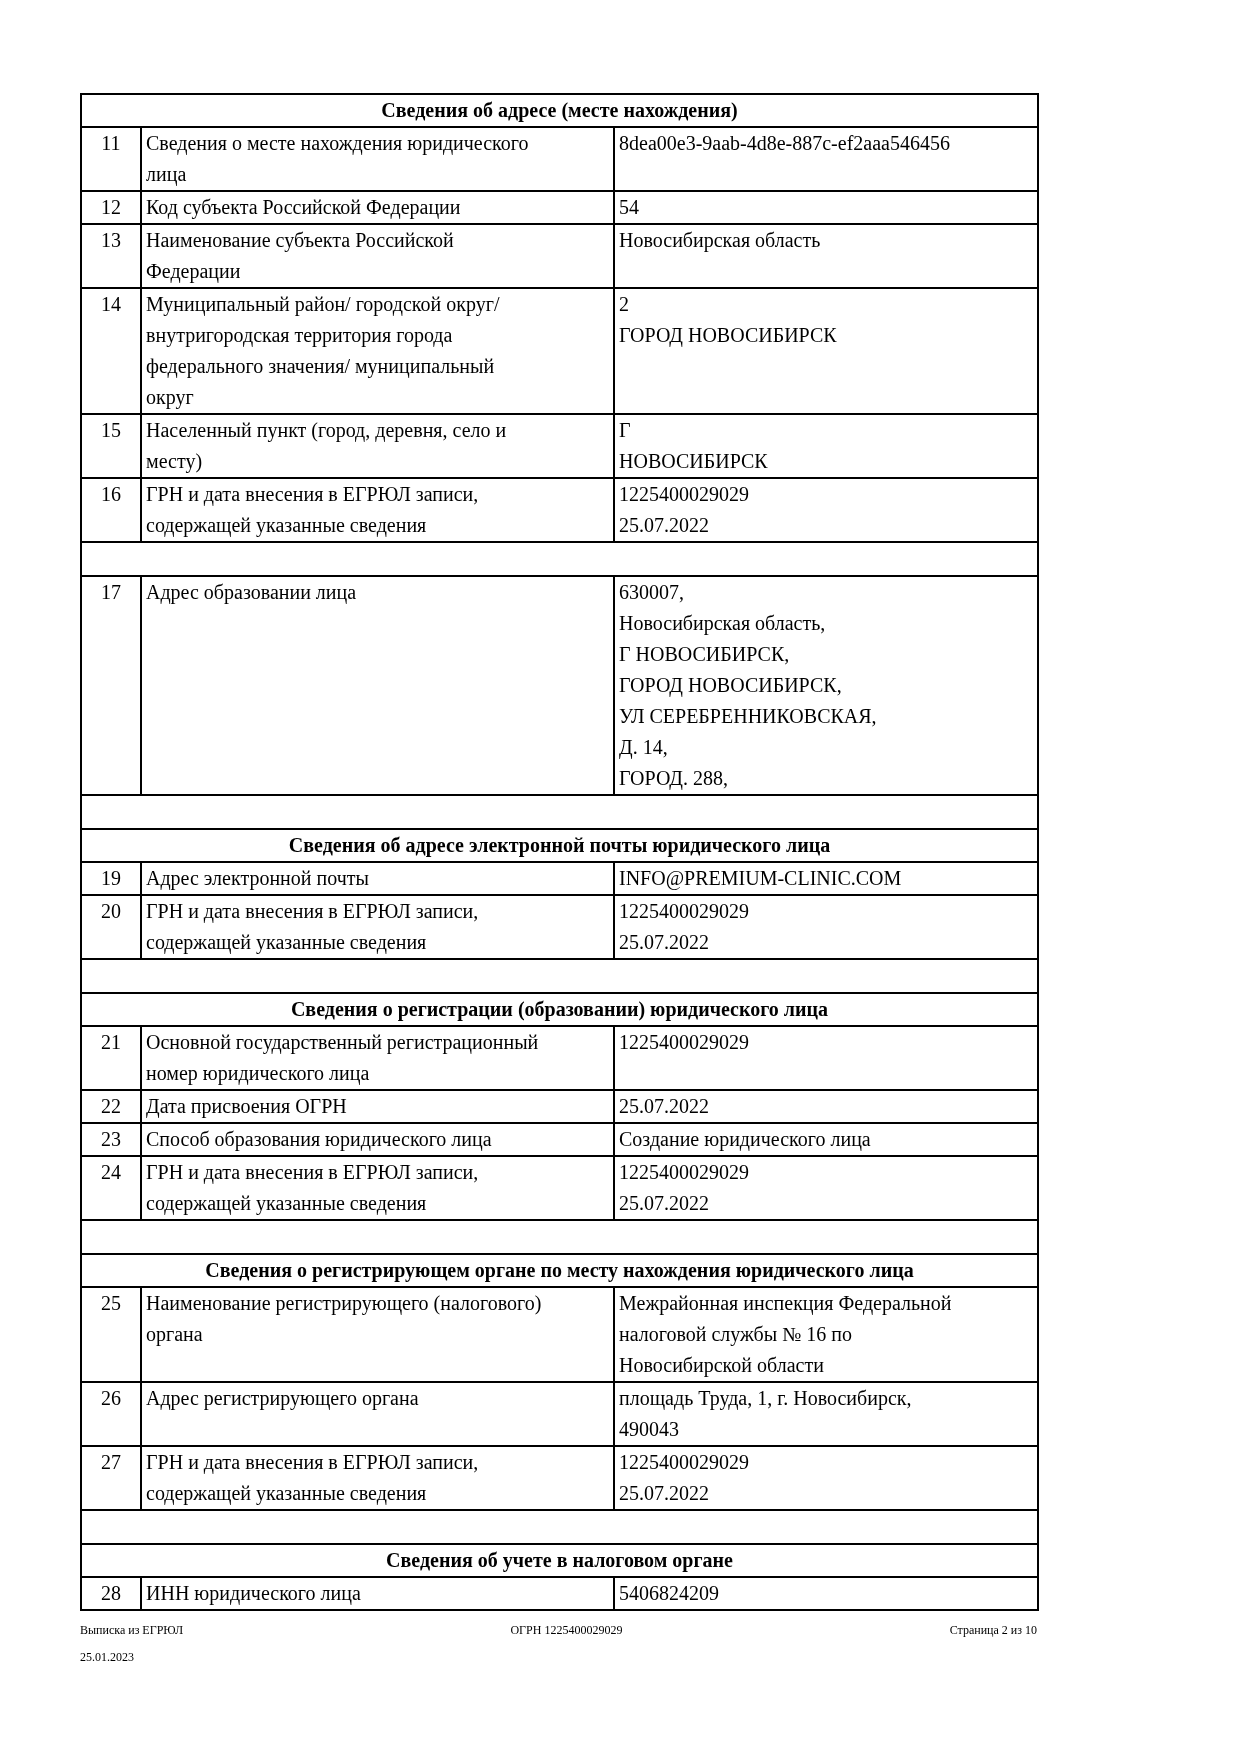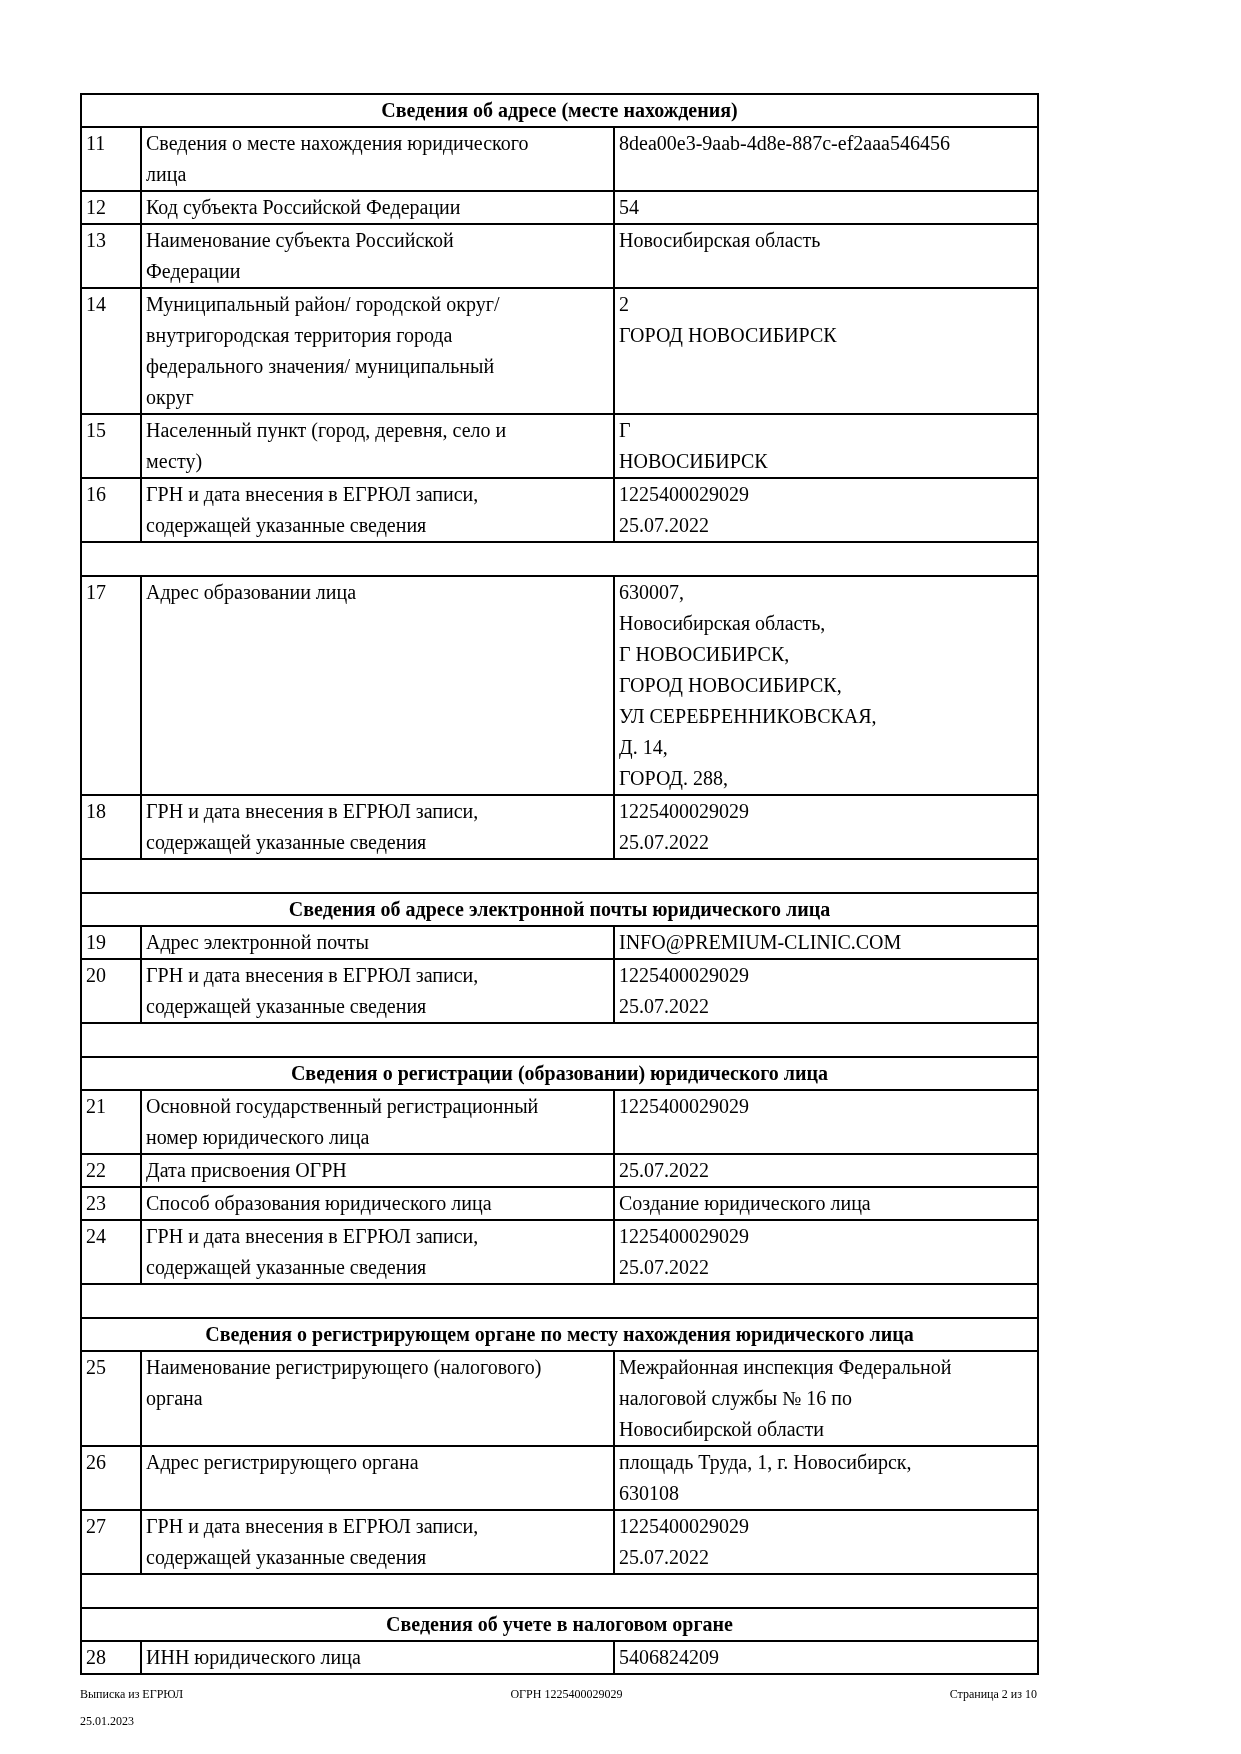--- a/index.html
+++ b/index.html
@@ -32,20 +32,21 @@
   table.egrul td {
     border: 2px solid #000000;
     vertical-align: top;
     font-size: 20px;
     line-height: 31px;
     padding: 0 4px;
     overflow: hidden;
     word-wrap: break-word;
   }
   td.num {
+    text-align: center;
     padding: 0;
     font-family: Liberation Serif, serif;
   }
   td.section-header {
     text-align: center;
     font-weight: bold;
     font-size: 20px;
   }
   td.spacer {
     height: 32px;
@@ -111,25 +112,20 @@
         </tr>
         <tr>
           <td colspan="3" class="spacer"></td>
         </tr>
         <tr>
           <td class="num">17</td>
           <td class="label"><span>Адрес образовании лица</span></td>
           <td class="value"><span>630007,</span><br><span>Новосибирская область,</span><br><span>Г НОВОСИБИРСК,</span><br><span>ГОРОД НОВОСИБИРСК,</span><br><span>УЛ СЕРЕБРЕННИКОВСКАЯ,</span><br><span>Д. 14,</span><br><span>ГОРОД. 288,</span></td>
         </tr>
         <tr>
-          <td class="num">18</td>
-          <td class="label"><span>ГРН и дата внесения в ЕГРЮЛ записи,</span><br><span>содержащей указанные сведения</span></td>
-          <td class="value"><span>1225400029029</span><br><span>25.07.2022</span></td>
-        </tr>
-        <tr>
           <td colspan="3" class="spacer"></td>
         </tr>
         <tr>
           <td colspan="3" class="section-header">Сведения об адресе электронной почты юридического лица</td>
         </tr>
         <tr>
           <td class="num">19</td>
           <td class="label"><span>Адрес электронной почты</span></td>
           <td class="value"><span>INFO@PREMIUM-CLINIC.COM</span></td>
         </tr>
@@ -171,21 +167,21 @@
           <td colspan="3" class="section-header">Сведения о регистрирующем органе по месту нахождения юридического лица</td>
         </tr>
         <tr>
           <td class="num">25</td>
           <td class="label"><span>Наименование регистрирующего (налогового)</span><br><span>органа</span></td>
           <td class="value"><span>Межрайонная инспекция Федеральной</span><br><span>налоговой службы № 16 по</span><br><span>Новосибирской области</span></td>
         </tr>
         <tr>
           <td class="num">26</td>
           <td class="label"><span>Адрес регистрирующего органа</span></td>
-          <td class="value"><span>площадь Труда, 1, г. Новосибирск,</span><br><span>630108</span></td>
+          <td class="value"><span>площадь Труда, 1, г. Новосибирск,</span><br><span>490043</span></td>
         </tr>
         <tr>
           <td class="num">27</td>
           <td class="label"><span>ГРН и дата внесения в ЕГРЮЛ записи,</span><br><span>содержащей указанные сведения</span></td>
           <td class="value"><span>1225400029029</span><br><span>25.07.2022</span></td>
         </tr>
         <tr>
           <td colspan="3" class="spacer"></td>
         </tr>
         <tr>

